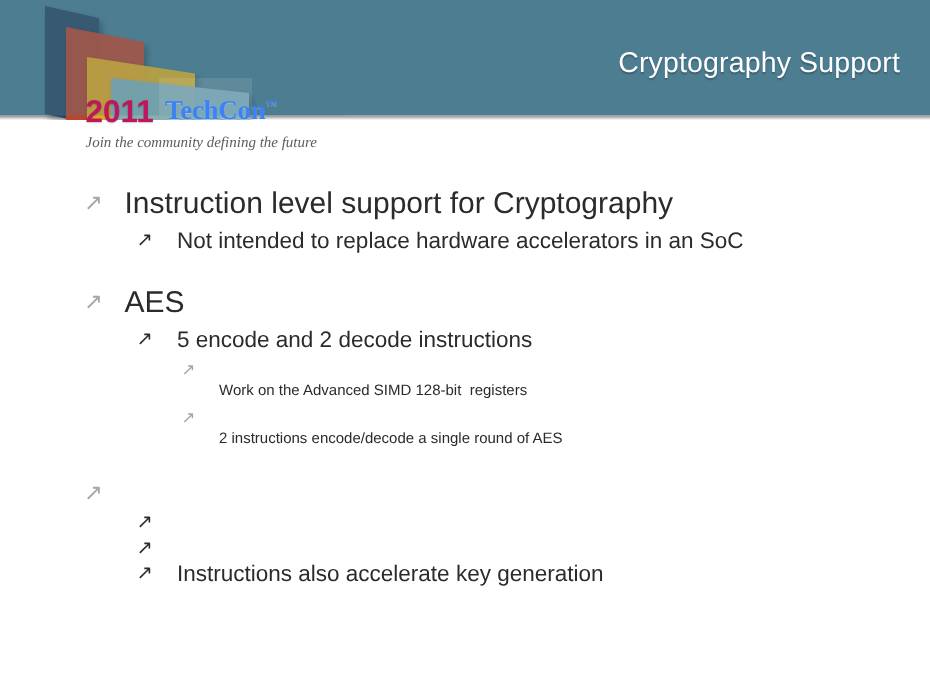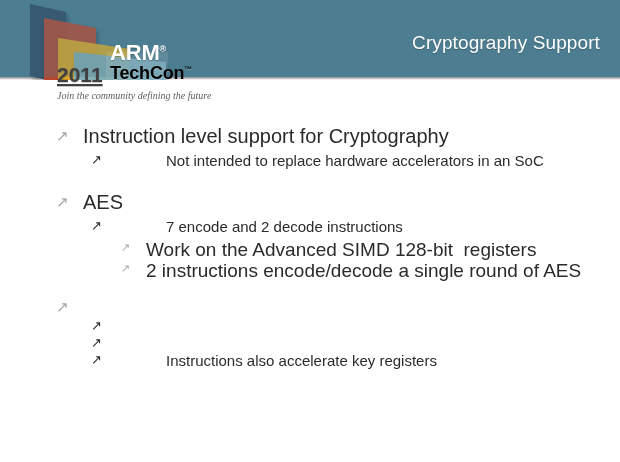--- a/index.html
+++ b/index.html
@@ -67,25 +67,24 @@
     width: 230px;
     height: 112px;
     pointer-events: none;
   }
   .logo-year {
     position: absolute;
     left: 57px;
     top: 64px;
     font-size: 21px;
     font-weight: bold;
-    color: #404040;
+    color: #be185d;
     letter-spacing: 0px;
     line-height: 1;
     text-shadow: 0 1px 1px rgba(0,0,0,0.22);
-    text-decoration: underline;
   }
   .logo-arm {
     position: absolute;
     left: 110px;
     top: 42px;
     font-size: 22px;
     font-weight: bold;
     color: #ffffff;
     line-height: 1;
     letter-spacing: -0.2px;
@@ -95,24 +94,25 @@
     font-size: 9px;
     vertical-align: super;
     font-weight: bold;
   }
   .logo-techcon {
     position: absolute;
     left: 110px;
     top: 64px;
     font-size: 18px;
     font-weight: bold;
-    color: #000000;
+    color: #3b82f6;
     line-height: 1;
     letter-spacing: -0.2px;
     text-shadow: 0 1px 0 rgba(255,255,255,0.28);
+    font-family: Liberation Serif, serif;
   }
   .logo-techcon .tm {
     font-size: 8px;
     vertical-align: super;
     font-weight: bold;
   }
   .logo-tagline {
     position: absolute;
     left: 57px;
     top: 90px;
@@ -156,31 +156,31 @@
   .lvl1 .btext { font-size: 20px; line-height: 24px; }
 
   
   .lvl2 { padding-left: 91px; margin-bottom: 1px; }
   .lvl2 .arrow {
     width: 27px;
     font-size: 13px;
     color: #2b2b2b;
     padding-top: 3px;
   }
-  .lvl2 .btext { font-size: 15px; line-height: 22px; margin-left: 48px; }
+  .lvl2 .btext { font-size: 15px; line-height: 22px; }
 
   
   .lvl3 { padding-left: 121px; margin-bottom: 0px; }
   .lvl3 .arrow {
     width: 25px;
     font-size: 11px;
     color: #a6a6a6;
     padding-top: 3px;
   }
-  .lvl3 .btext { font-size: 19px; line-height: 21px; }
+  .lvl3 .btext { font-size: 10px; line-height: 21px; margin-top: 11px; }
 
   .group-gap { height: 17px; }
   .group-gap-sm { height: 14px; }
 </style>
 </head>
 <body>
 
 <div id="slide">
 
   <div class="header-band"></div>
@@ -207,23 +207,20 @@
       <rect x="0" y="0" width="230" height="77" fill="#4d7d91" opacity="0.30"></rect>
 
       <rect x="106" y="52" width="62" height="25" fill="#ffffff" opacity="0.10"></rect>
 
       <rect x="0" y="80" width="230" height="32" fill="#ffffff"></rect>
       <polygon points="74,80 166,80 166,78 74,78" fill="#ffffff" opacity="0"></polygon>
     </svg>
 
     <div class="logo-text">
       <div class="logo-year">2011</div>
-      <div class="logo-arm">
-        <span>ARM</span><span class="reg">®</span>
-      </div>
       <div class="logo-techcon">
         <span>TechCon</span><span class="tm">™</span>
       </div>
     </div>
     <div class="logo-tagline">Join the community defining the future</div>
   </div>
 
   <div class="body">
 
     <div class="bullet lvl1">
@@ -238,21 +235,21 @@
 
     <div class="group-gap"></div>
 
     <div class="bullet lvl1">
       <span class="arrow">↗</span>
       <span class="btext">AES</span>
     </div>
 
     <div class="bullet lvl2">
       <span class="arrow">↗</span>
-      <span class="btext">7 encode and 2 decode instructions</span>
+      <span class="btext">5 encode and 2 decode instructions</span>
     </div>
 
     <div class="bullet lvl3">
       <span class="arrow">↗</span>
       <span class="btext">Work on the Advanced SIMD 128-bit  registers</span>
     </div>
 
     <div class="bullet lvl3">
       <span class="arrow">↗</span>
       <span class="btext">2 instructions encode/decode a single round of AES</span>
@@ -267,17 +264,17 @@
     <div class="bullet lvl2">
       <span class="arrow">↗</span>
     </div>
 
     <div class="bullet lvl2">
       <span class="arrow">↗</span>
     </div>
 
     <div class="bullet lvl2">
       <span class="arrow">↗</span>
-      <span class="btext">Instructions also accelerate key registers</span>
+      <span class="btext">Instructions also accelerate key generation</span>
     </div>
 
   </div>
 </div>
 
 </body></html>

